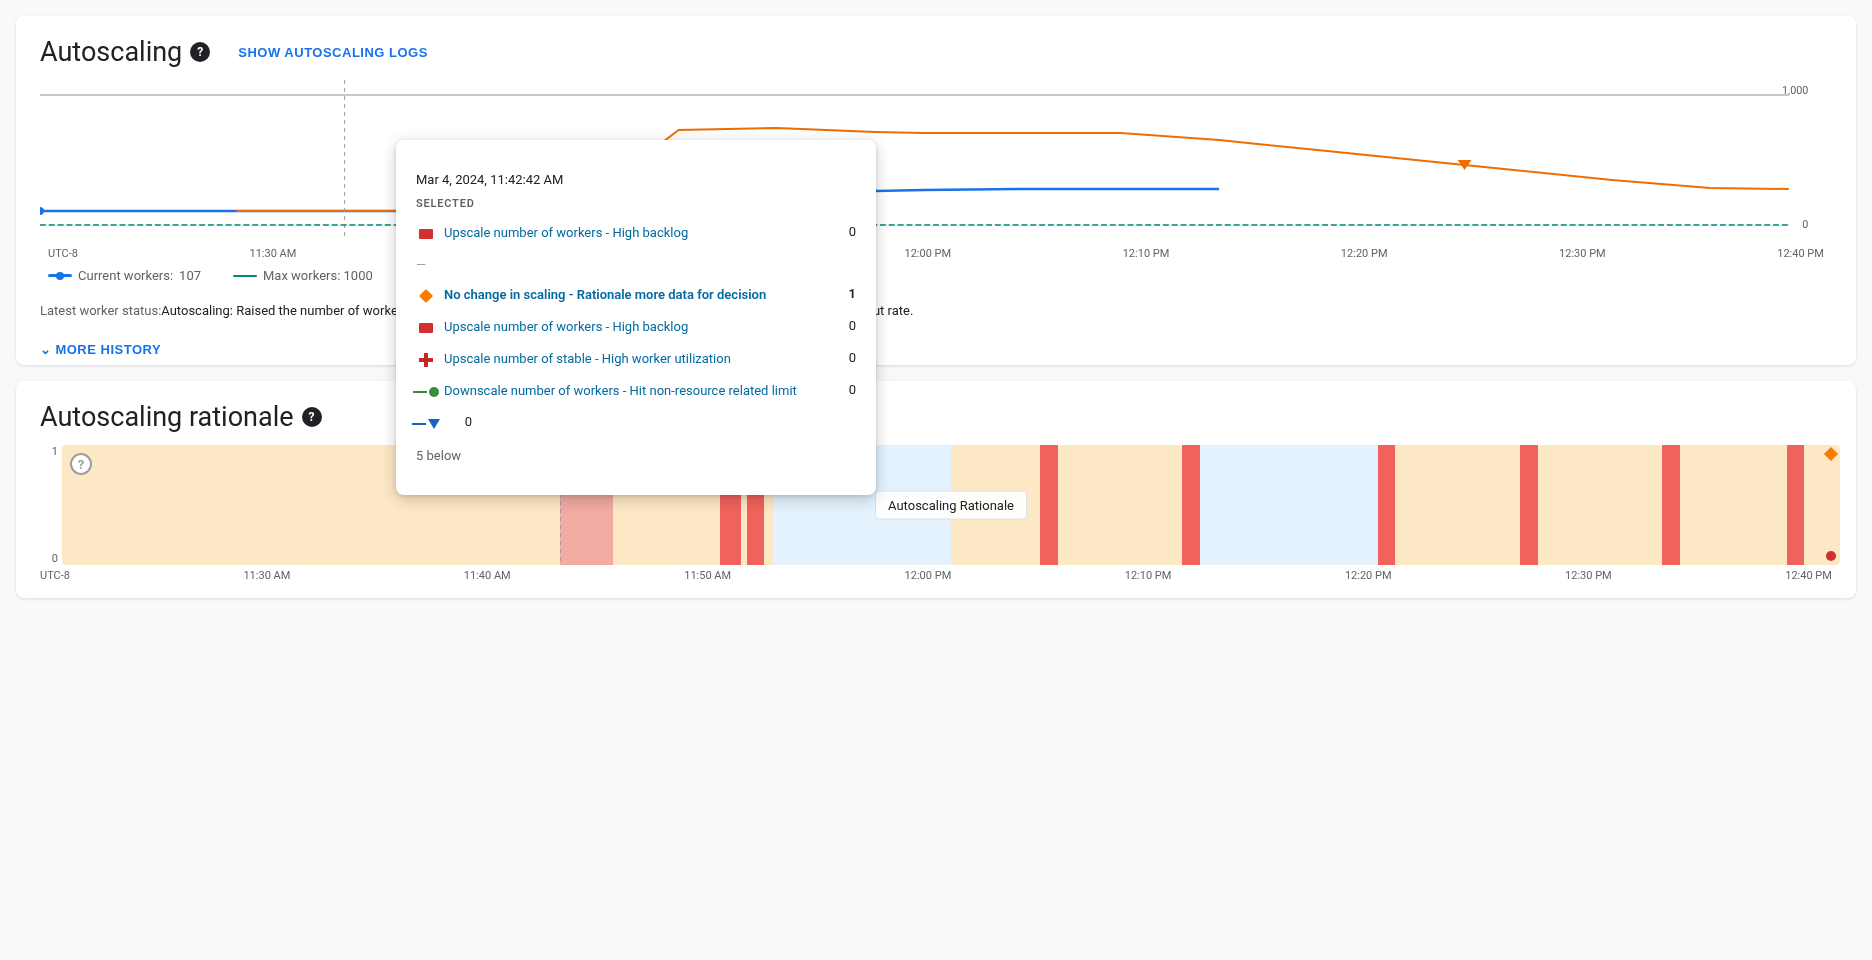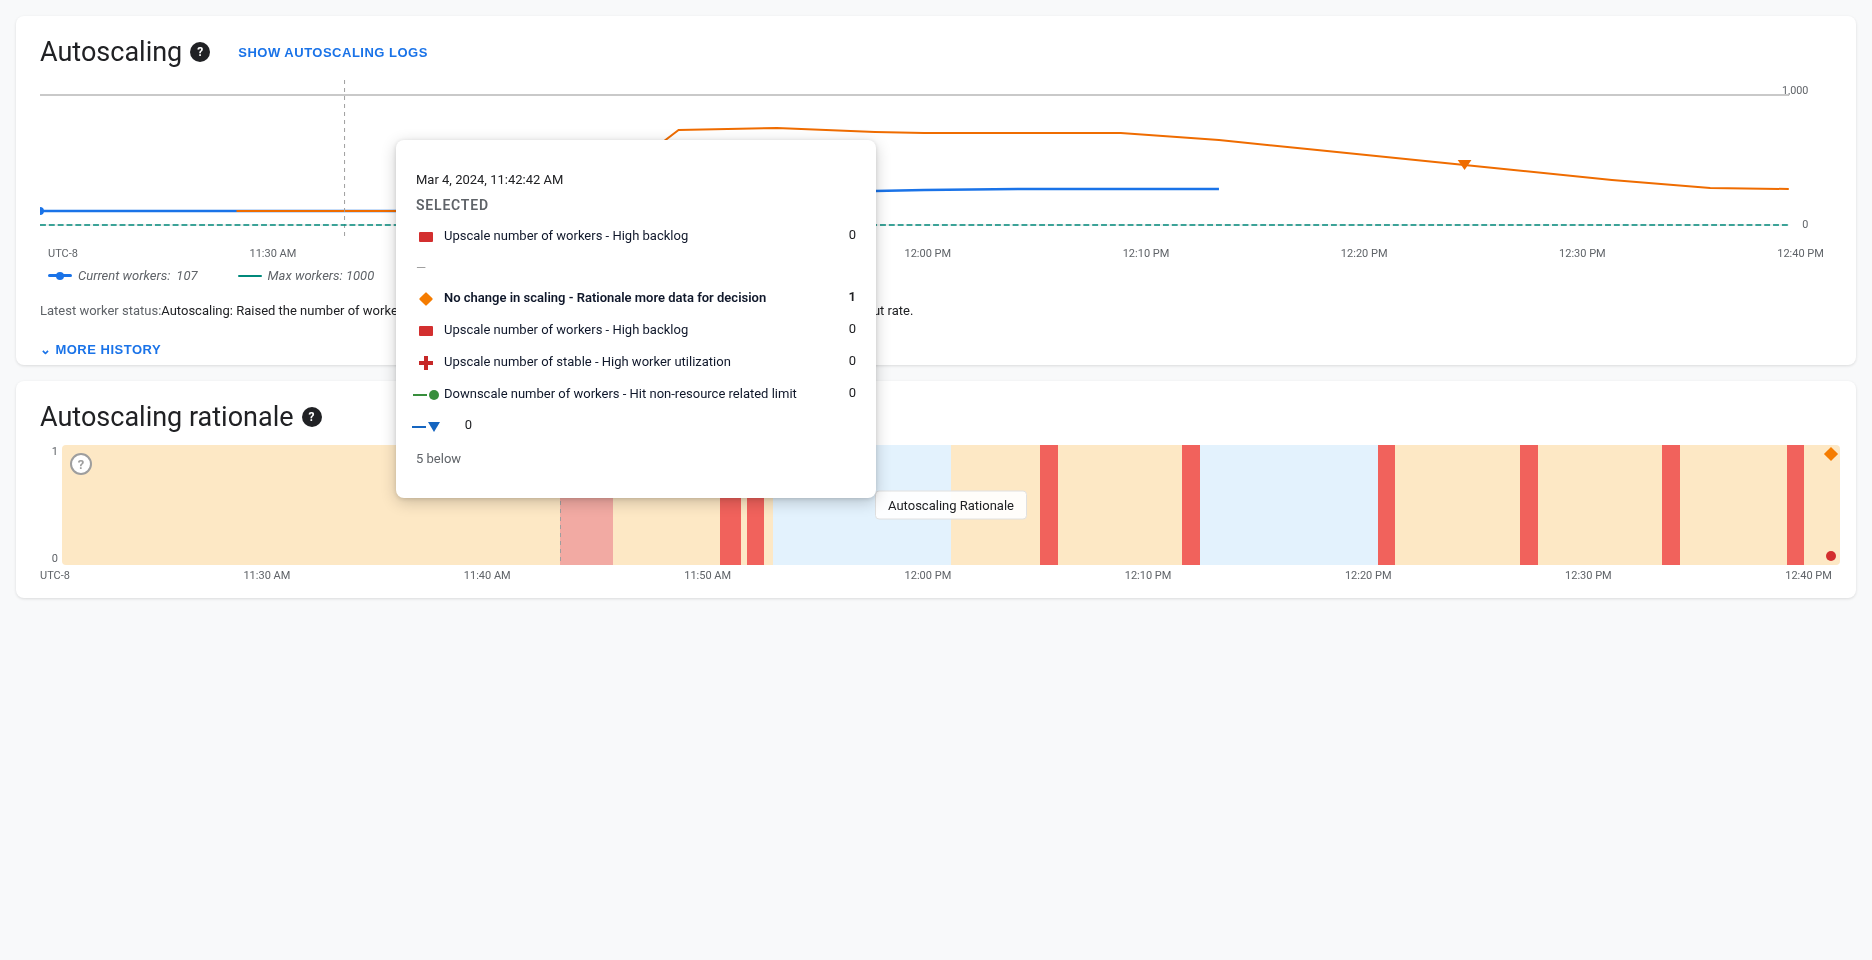--- a/index.html
+++ b/index.html
@@ -70,25 +70,24 @@
       padding: 0 8px;
       color: #5f6368;
       font-size: 11px;
       margin-top: 4px;
     }
 
     
     .legend-row {
       display: flex;
       align-items: center;
-      gap: 40px;
+      gap: 32px;
       padding: 8px 32px;
       font-size: 13px;
       color: #5f6368;
-      font-style: italic;
     }
     .legend-item {
       display: flex;
       align-items: center;
       gap: 6px;
     }
 
     
     .status-section {
       padding: 12px 24px 16px;
@@ -129,21 +128,21 @@
       box-shadow: 0 4px 16px rgba(0,0,0,0.2), 0 1px 4px rgba(0,0,0,0.12);
       z-index: 100;
       padding: 32px 20px;
     }
     .tooltip-timestamp {
       font-size: 13px;
       color: #202124;
       margin-bottom: 10px;
     }
     .tooltip-selected-label {
-      font-size: 14px;
+      font-size: 11px;
       color: #5f6368;
       font-weight: 600;
       letter-spacing: 0.8px;
       margin-bottom: 8px;
     }
     .tooltip-row {
       display: flex;
       align-items: flex-start;
       padding: 6px 0;
       border-bottom: none;
@@ -157,21 +156,21 @@
       height: 20px;
       margin-right: 8px;
       display: flex;
       align-items: center;
       justify-content: center;
       flex-shrink: 0;
     }
     .tooltip-row-text {
       flex: 1;
       font-size: 13px;
-      color: #0f172a;
+      color: #0369a1;
       line-height: 1.4;
     }
     .tooltip-row.selected-row .tooltip-row-text {
       font-weight: 600;
     }
     .tooltip-count {
       font-size: 13px;
       color: #202124;
       min-width: 20px;
       text-align: right;

